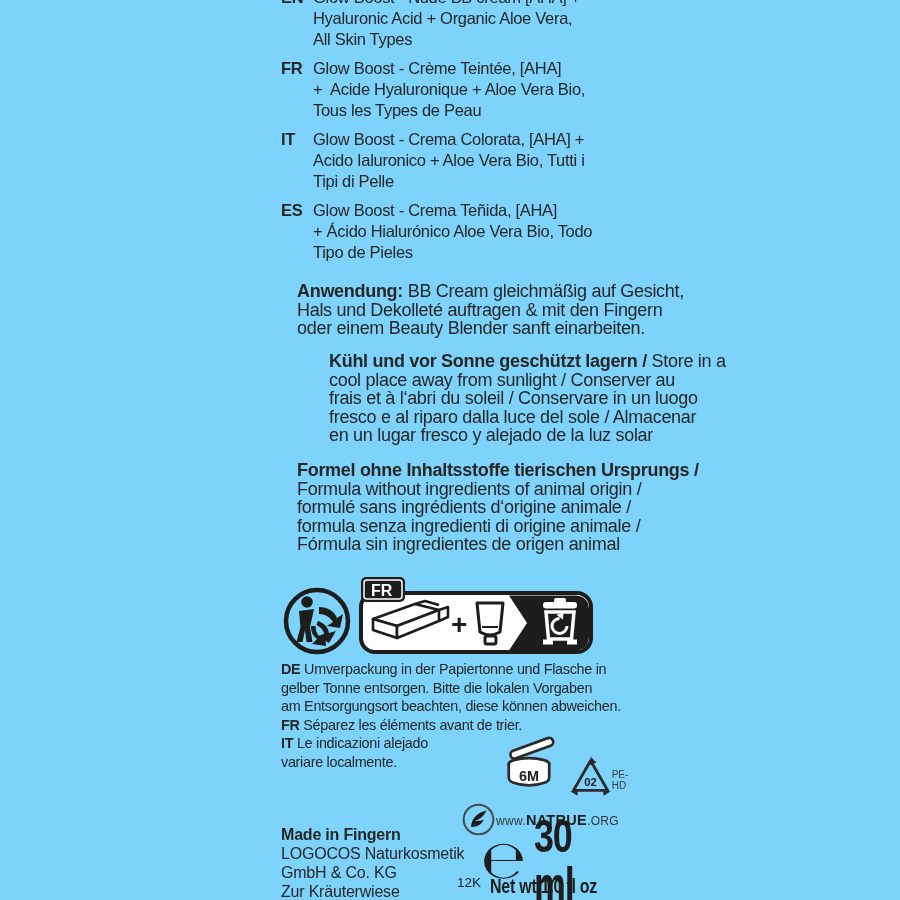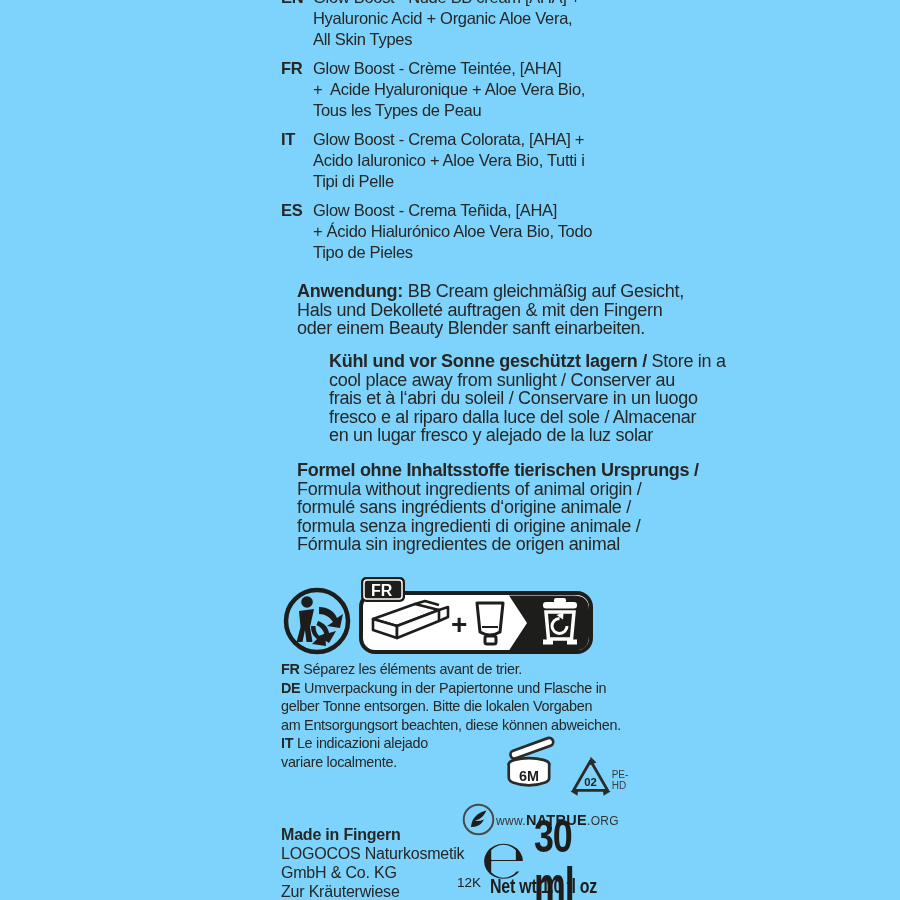--- a/index.html
+++ b/index.html
@@ -143,24 +143,24 @@
           <path d="M187 36 L215 36 L212.5 63 L189.5 63 Z" fill="none" stroke="#ffffff" stroke-width="3.5"></path>
           <rect x="184" y="63.5" width="10" height="5" fill="#ffffff"></rect>
           <rect x="208" y="63.5" width="10" height="5" fill="#ffffff"></rect>
           <path d="M208 50 a7.5 7.5 0 1 1 -7.5 -7.5" fill="none" stroke="#ffffff" stroke-width="3"></path>
           <path d="M197.5 39 l7 -2.5 -0.5 7 z" fill="#ffffff"></path>
         </g>
       </svg>
     </div>
 
     <div class="disposal">
-      <div class="row"><span class="code">FR</span> <span>Séparez les éléments avant de trier.</span></div>
       <div class="row"><span class="code">DE</span> <span>Umverpackung in der Papiertonne und Flasche in
 gelber Tonne entsorgen. Bitte die lokalen Vorgaben
 am Entsorgungsort beachten, diese können abweichen.</span></div>
+      <div class="row"><span class="code">FR</span> <span>Séparez les éléments avant de trier.</span></div>
       <div class="row"><span class="code">IT</span> <span>Le indicazioni alejado
 variare localmente.</span></div>
     </div>
 
     <div class="pao-group">
       <svg width="64" height="70" viewBox="0 0 64 70">
         <g fill="#ffffff" stroke="#2b2b29" stroke-width="3" stroke-linejoin="round" stroke-linecap="round">
           <rect x="8" y="13" width="50" height="9" rx="4.5" transform="rotate(-20 33 17)"></rect>
           <ellipse cx="30" cy="35" rx="22.5" ry="6.5"></ellipse>
           <path d="M7.5 35 L7.5 50 Q7.5 54 12 55.5 Q30 62 48 55.5 Q52.5 54 52.5 50 L52.5 35"></path>

